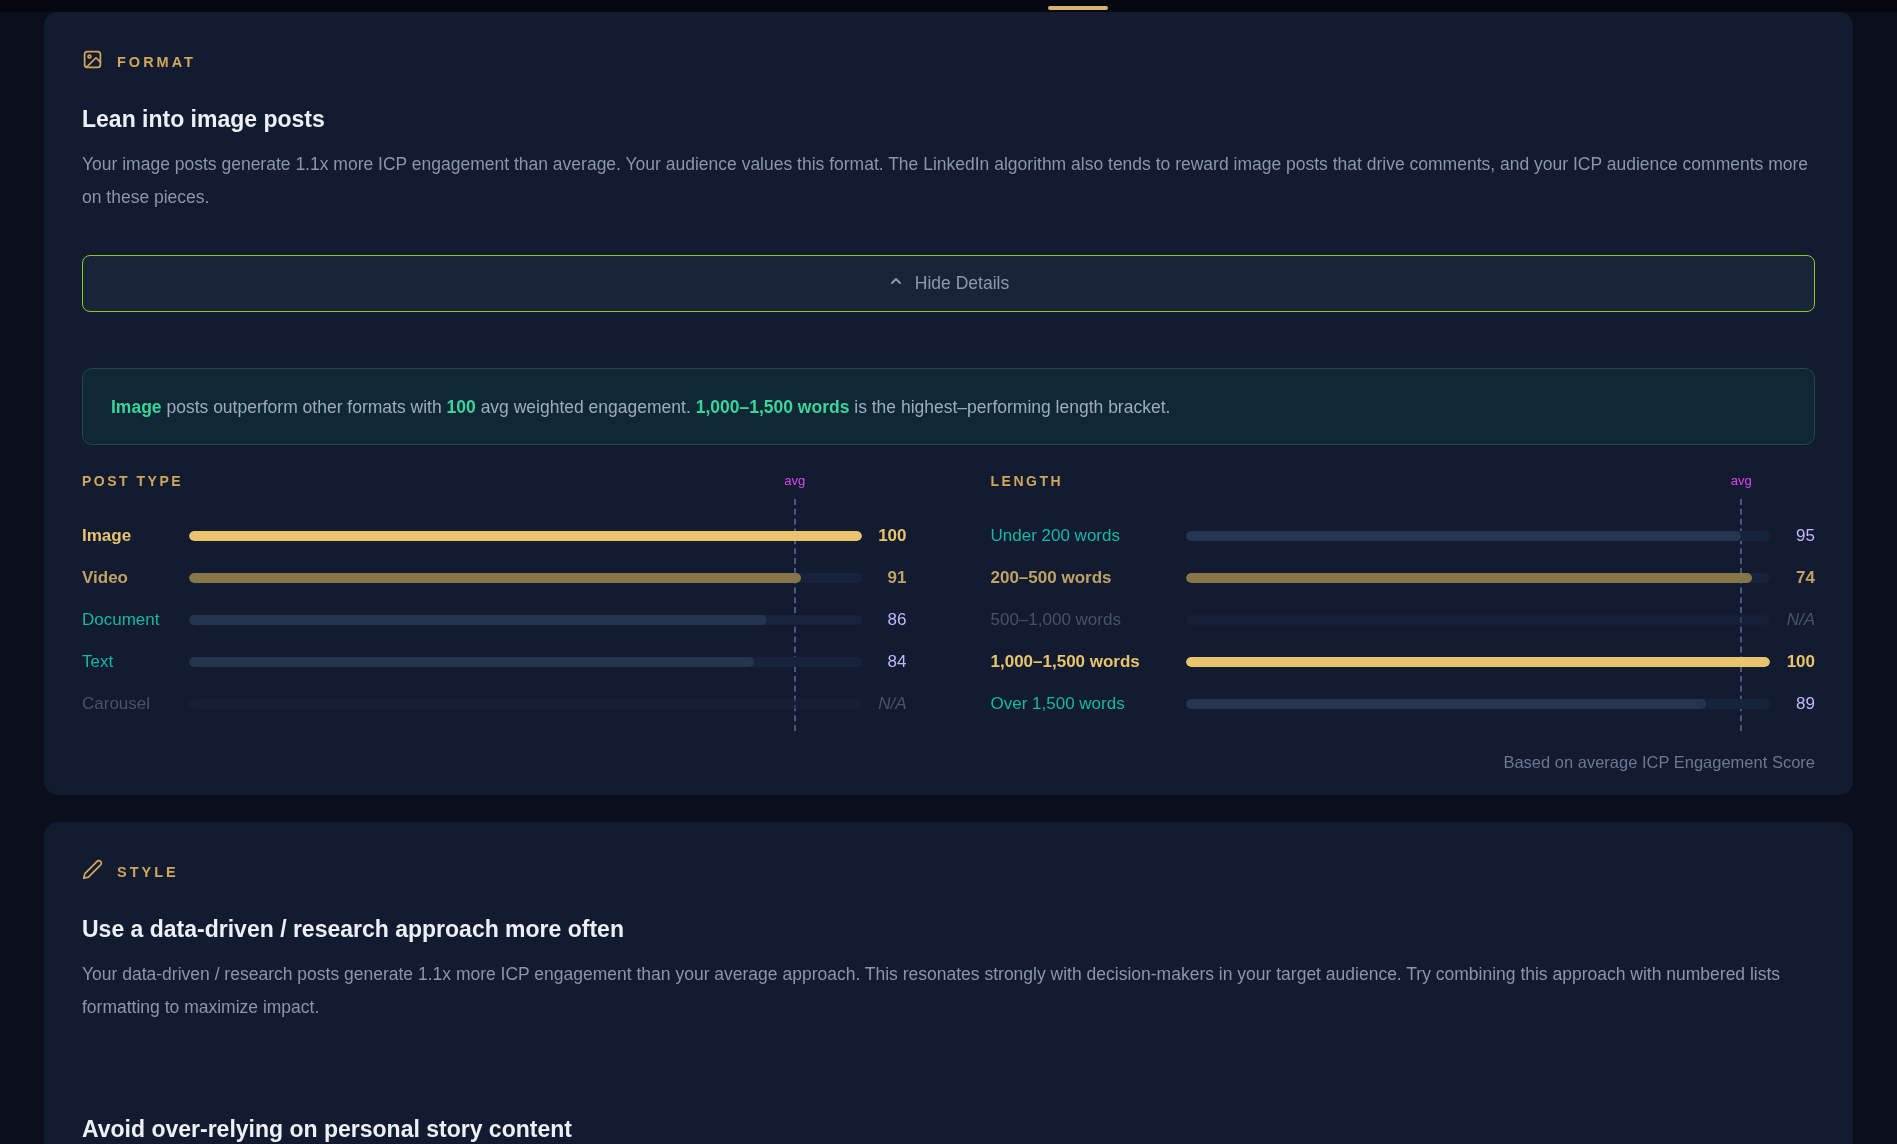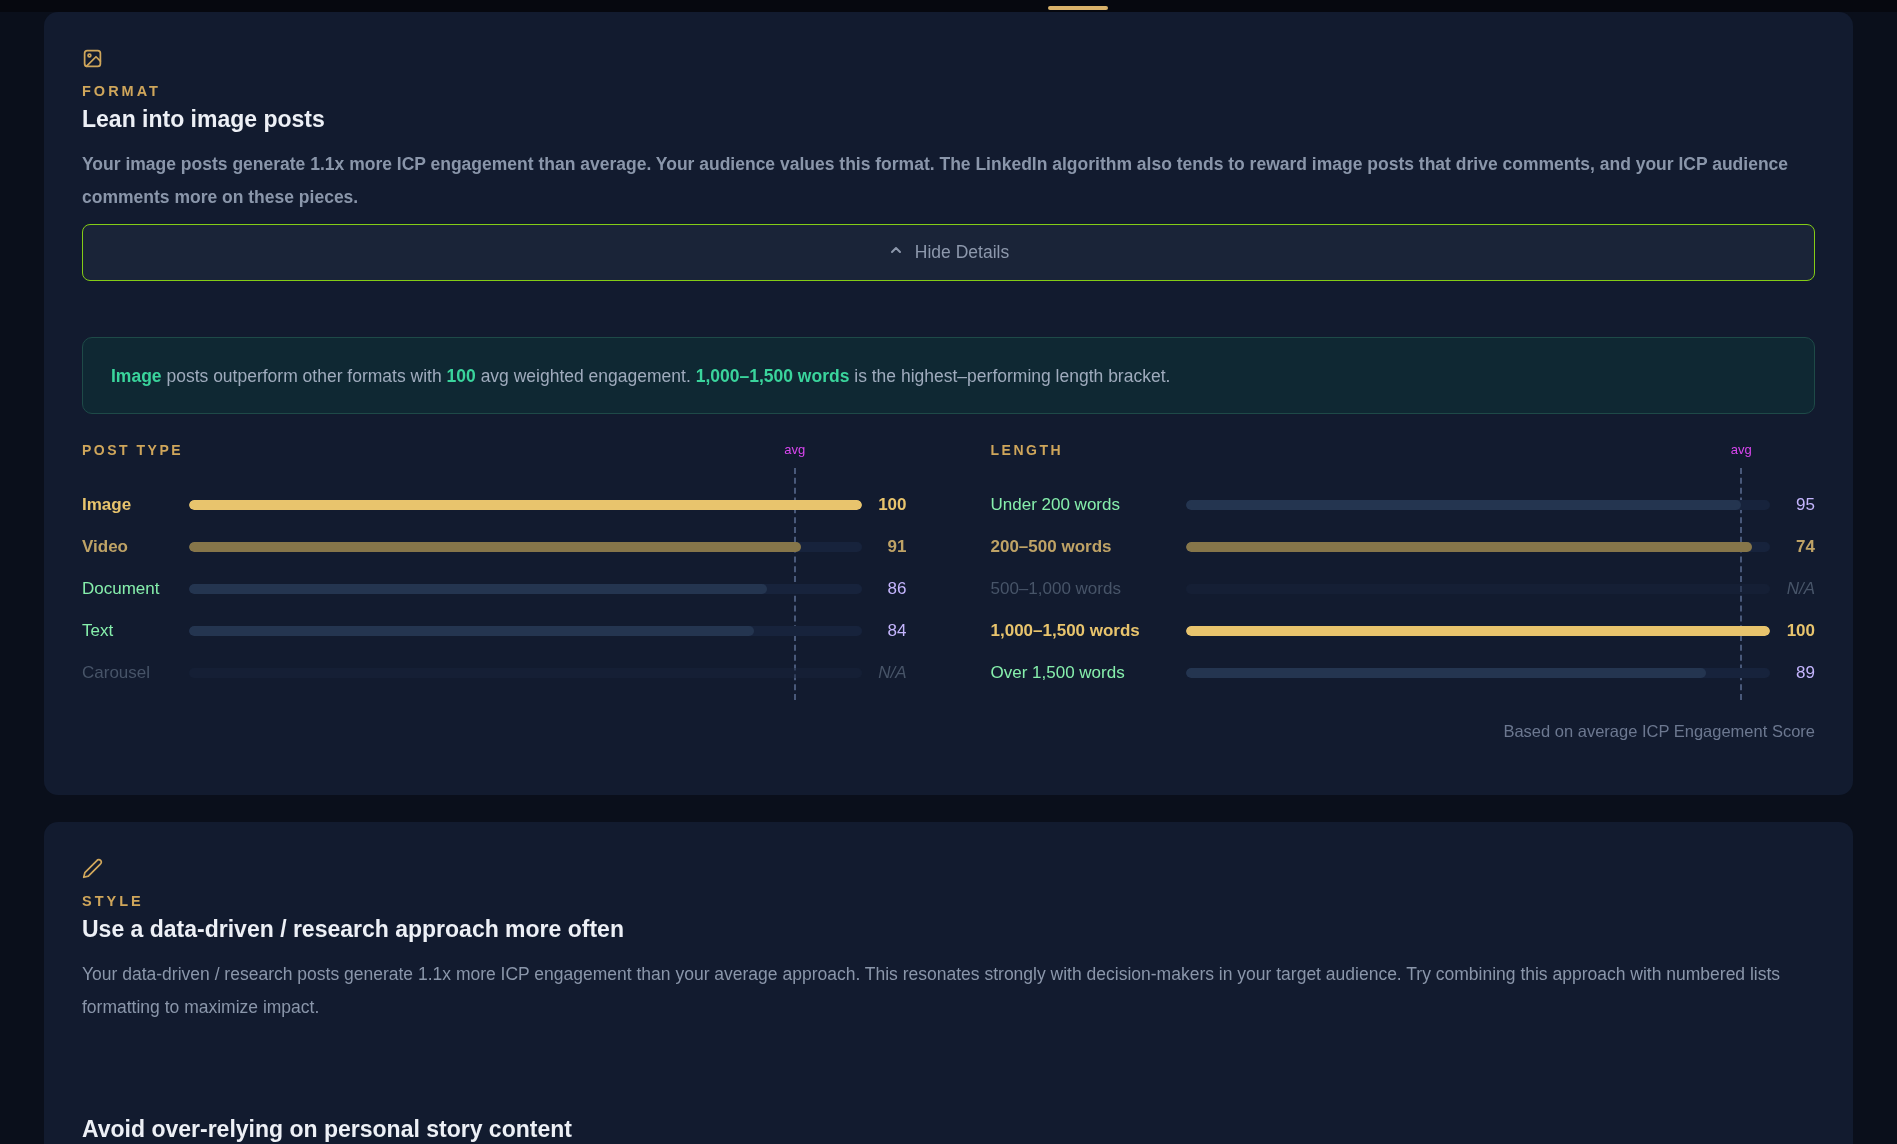--- a/index.html
+++ b/index.html
@@ -24,34 +24,34 @@
 
   .card {
     background: #121b2f;
     border-radius: 14px;
     padding: 36px 38px 0 38px;
     overflow: hidden;
   }
   .card.format { height: 783px; }
   .card.style { height: 620px; margin-top: 27px; }
 
-  .section-head { display: flex; align-items: flex-start; gap: 14px; margin-bottom: 34px; height: 22px; flex-direction: column; }
+  .section-head { display: flex; align-items: flex-end; gap: 14px; margin-bottom: 34px; height: 22px; }
   .section-head svg { display: block; }
   .section-label {
     color: #cfa65b; font-size: 14.5px; font-weight: 700;
     letter-spacing: 3px; text-transform: uppercase;
   }
   .card-title {
     font-size: 23px; font-weight: 700; color: #edf0f6;
     line-height: 30px; margin-bottom: 14px;
   }
   .card-desc {
     font-size: 17.5px; color: #8a96aa; line-height: 33px; font-weight: 400;
   }
-  .format .card-desc { margin-bottom: 10px; font-weight: bold; }
+  .format .card-desc { margin-bottom: 41px; }
 
   .details-toggle {
     width: 100%; height: 57px;
     background: #1a2438; border: 1px solid #84cc16; border-radius: 8px;
     display: flex; align-items: center; justify-content: center; gap: 11px;
     color: #8d98ac; font-size: 17.5px; font-family: "Liberation Sans", sans-serif;
     cursor: pointer;
   }
 
   .callout {
@@ -66,21 +66,21 @@
   .chart-title {
     color: #cfa65b; font-size: 14px; font-weight: 700; letter-spacing: 2.5px;
     height: 20px; margin-bottom: 22px;
   }
   .chart-plot { position: relative; }
   .rows { display: block; }
   .row {
     display: grid; grid-template-columns: var(--label-w) 1fr 45px;
     align-items: center; height: 42px;
   }
-  .row-label { font-size: 17px; color: #86efac; padding-right: 10px; white-space: nowrap; }
+  .row-label { font-size: 17px; color: #14b8a6; padding-right: 10px; white-space: nowrap; }
   .row-track {
     position: relative; height: 10px; border-radius: 5px;
     background: #17233c; overflow: hidden; display: block;
   }
   .row-fill { position: absolute; left: 0; top: 0; bottom: 0; border-radius: 5px; display: block; }
   .row-value { font-size: 17px; text-align: right; color: #c4b5fd; }
 
   .tier-best .row-label { color: #e8c46d; font-weight: 700; }
   .tier-best .row-fill  { background: #e8c46d; }
   .tier-best .row-value { color: #e8c46d; font-weight: 700; }

